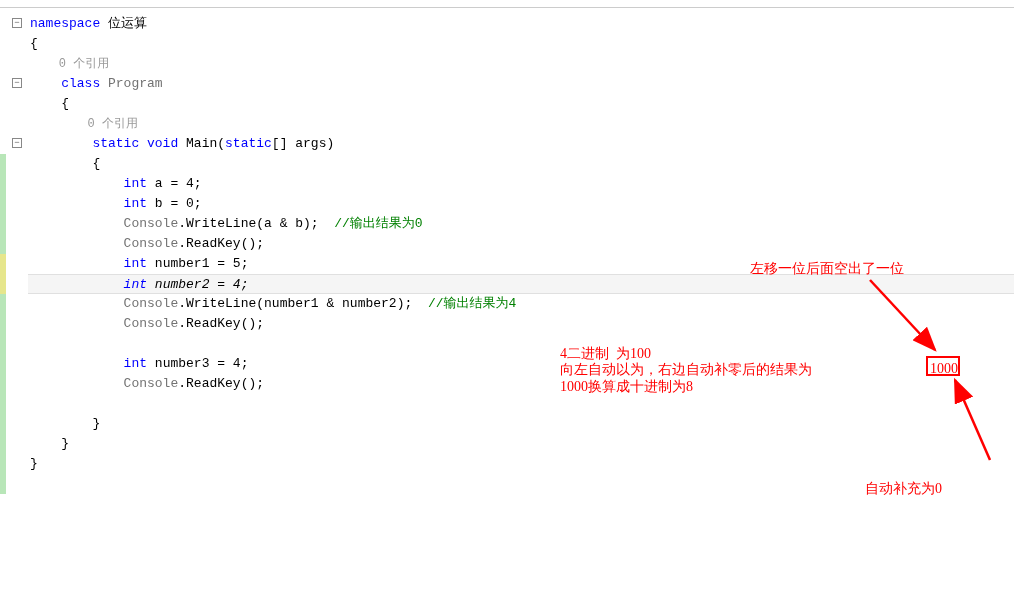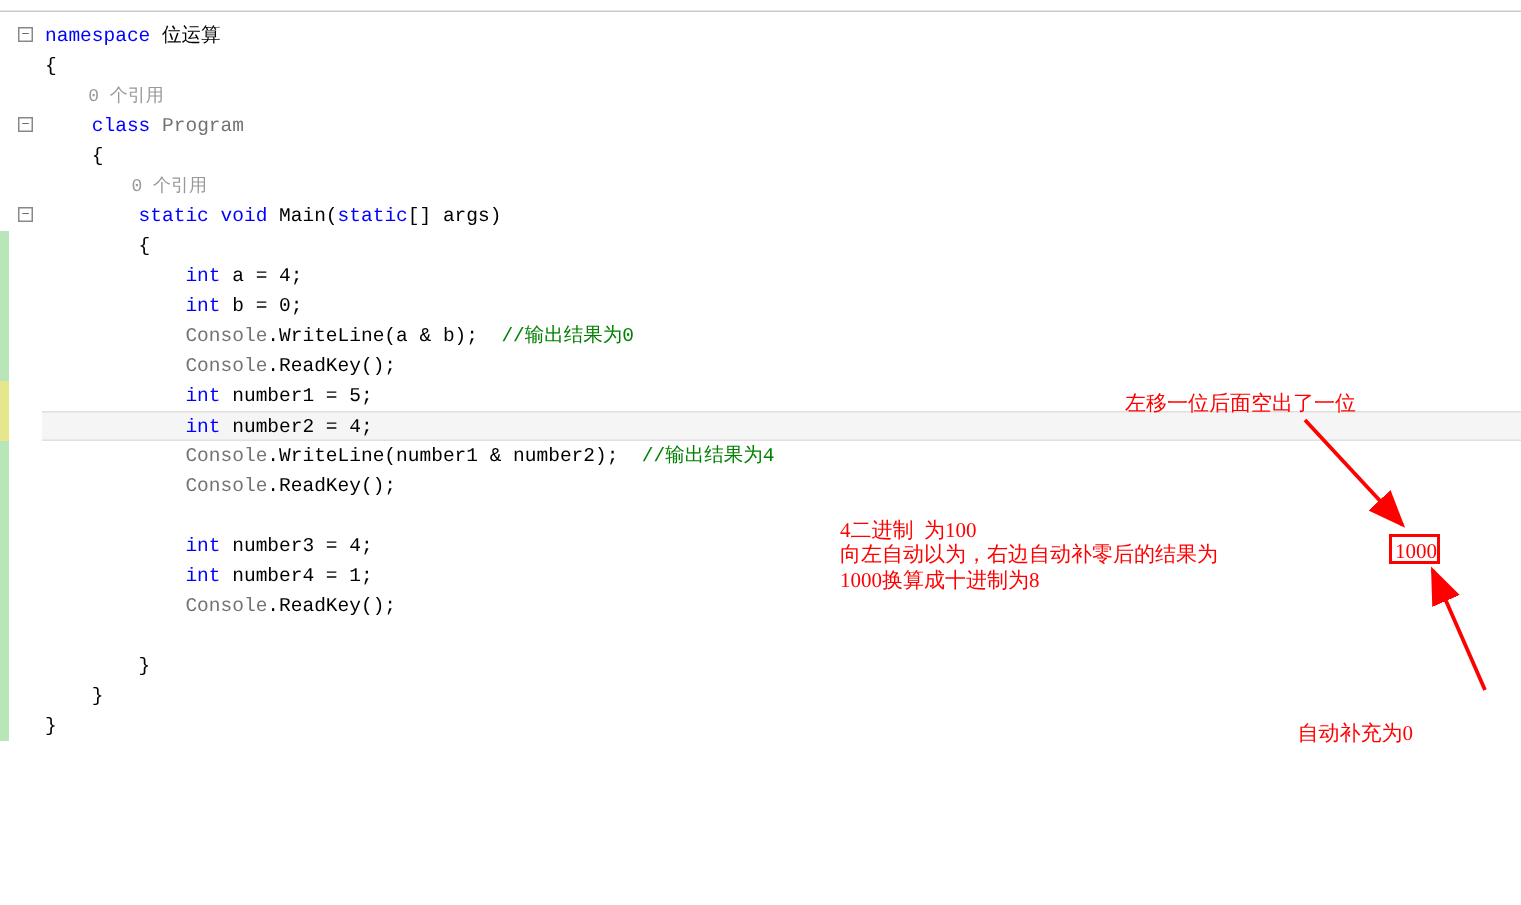--- a/index.html
+++ b/index.html
@@ -65,20 +65,21 @@
       padding-left: 2px;
     }
     .kw { color: #0000ff; }
     .cls { color: #737373; }
     .cmt { color: #008000; }
     .ref-lens { color: #999; font-size: 12px; }
     .highlight-line {
       background: #f5f5f5;
       border-top: 1px solid #e0e0e0;
       border-bottom: 1px solid #e0e0e0;
+      font-style: italic;
     }
     .annotation {
       position: absolute;
       color: #ff0000;
       font-family: SimSun, serif;
       font-size: 14px;
       white-space: pre;
     }
     svg.annot-svg {
       position: absolute;
@@ -117,21 +118,20 @@
     <div class="code-line"><span class="kw">            int</span><span> a = 4;</span></div>
     <div class="code-line"><span class="kw">            int</span><span> b = 0;</span></div>
     <div class="code-line"><span class="cls">            Console</span><span>.WriteLine(a &amp; b);  </span><span class="cmt">//输出结果为0</span></div>
     <div class="code-line"><span class="cls">            Console</span><span>.ReadKey();</span></div>
     <div class="code-line"><span class="kw">            int</span><span> number1 = 5;</span></div>
     <div class="code-line highlight-line"><span class="kw">            int</span><span> number2 = 4;</span></div>
     <div class="code-line"><span class="cls">            Console</span><span>.WriteLine(number1 &amp; number2);  </span><span class="cmt">//输出结果为4</span></div>
     <div class="code-line"><span class="cls">            Console</span><span>.ReadKey();</span></div>
     <div class="code-line"></div>
     <div class="code-line"><span class="kw">            int</span><span> number3 = 4;</span></div>
-    <div class="code-line"><span class="kw">            int</span><span> number4 = 1;</span></div>
     <div class="code-line"><span class="cls">            Console</span><span>.ReadKey();</span></div>
     <div class="code-line"></div>
     <div class="code-line">        }</div>
     <div class="code-line">    }</div>
     <div class="code-line">}</div>
   </div>
 </div>
 
 <div class="annotation" style="top:260px;left:750px">左移一位后面空出了一位</div>
 <div class="annotation" style="top:345px;left:560px">4二进制  为100</div>

